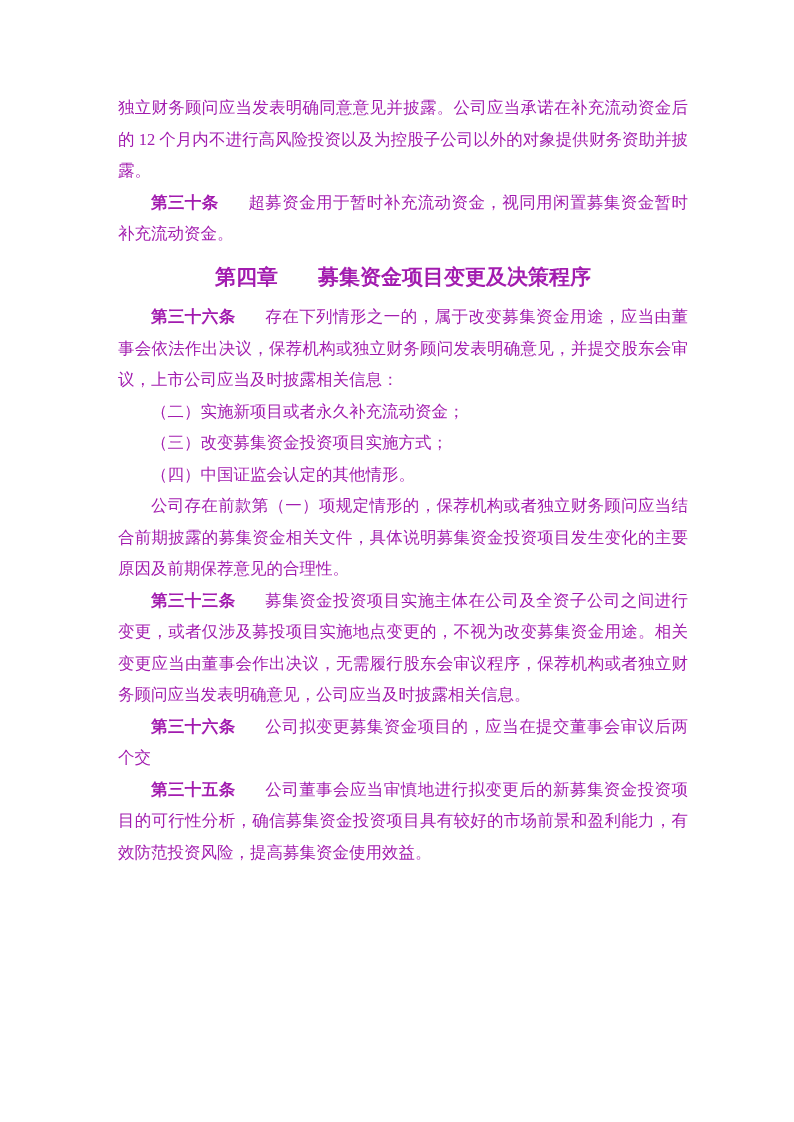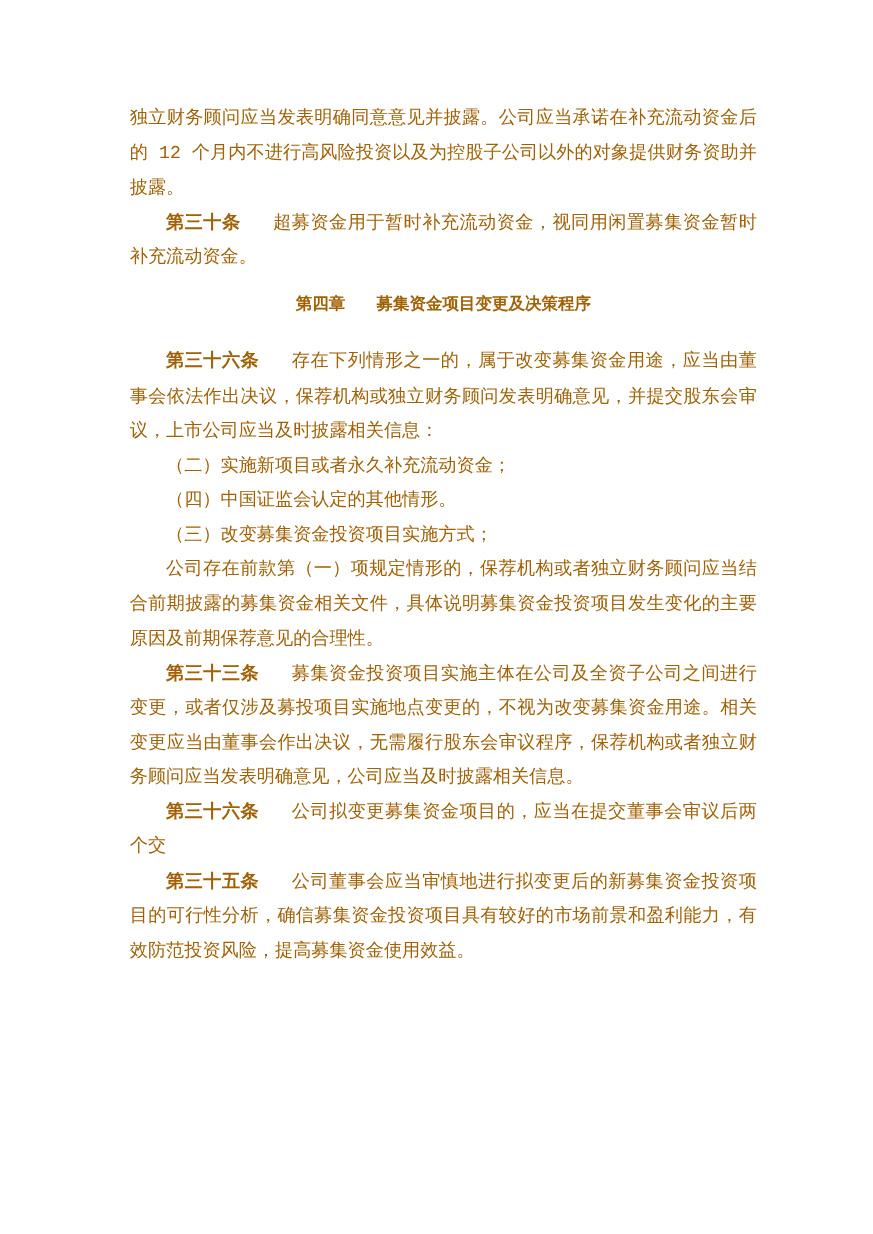--- a/index.html
+++ b/index.html
@@ -4,48 +4,48 @@
 <style>
   * { margin: 0; padding: 0; box-sizing: border-box; }
   html, body { background: #888; }
   .page {
     position: relative;
     width: 794px;
     height: 1122px;
     margin: 0 auto;
     background: #ffffff;
     overflow: hidden;
-    font-family: Liberation Mono, monospace;
-    color: #a16207;
+    font-family: Liberation Serif, serif;
+    color: #a21caf;
   }
   .content {
     position: absolute;
     left: 118px;
     top: 92px;
     width: 570px;
   }
   .para {
     font-size: 16.5px;
     line-height: 31.5px;
     text-align: justify;
     text-justify: inter-ideograph;
     word-break: break-all;
   }
   .indent { text-indent: 2em; }
   .article-num {
     font-weight: 700;
     margin-right: 1.8em;
   }
   .chapter {
-    font-size: 15px;
+    font-size: 21px;
     line-height: 31.5px;
     font-weight: 700;
     text-align: center;
     margin-top: 12px;
-    margin-bottom: 20px;
+    margin-bottom: 8px;
   }
   .chapter-num { margin-right: 1.9em; }
 </style>
 </head>
 <body>
 
 <div class="page">
   <div class="content">
 
     <p class="para">独立财务顾问应当发表明确同意意见并披露。公司应当承诺在补充流动资金后的 12 个月内不进行高风险投资以及为控股子公司以外的对象提供财务资助并披露。</p>
@@ -53,23 +53,23 @@
     <p class="para indent"><span class="article-num">第三十条</span><span>超募资金用于暂时补充流动资金，视同用闲置募集资金暂时补充流动资金。</span></p>
 
     <h2 class="chapter"><span class="chapter-num">第四章</span><span>募集资金项目变更及决策程序</span></h2>
 
 
     <p class="para indent"><span class="article-num">第三十六条</span><span>存在下列情形之一的，属于改变募集资金用途，应当由董事会依法作出决议，保荐机构或独立财务顾问发表明确意见，并提交股东会审议，上市公司应当及时披露相关信息：</span></p>
 
 
     <p class="para indent">（二）实施新项目或者永久补充流动资金；</p>
 
+    <p class="para indent">（三）改变募集资金投资项目实施方式；</p>
+
     <p class="para indent">（四）中国证监会认定的其他情形。</p>
-
-    <p class="para indent">（三）改变募集资金投资项目实施方式；</p>
 
     <p class="para indent">公司存在前款第（一）项规定情形的，保荐机构或者独立财务顾问应当结合前期披露的募集资金相关文件，具体说明募集资金投资项目发生变化的主要原因及前期保荐意见的合理性。</p>
 
     <p class="para indent"><span class="article-num">第三十三条</span><span>募集资金投资项目实施主体在公司及全资子公司之间进行变更，或者仅涉及募投项目实施地点变更的，不视为改变募集资金用途。相关变更应当由董事会作出决议，无需履行股东会审议程序，保荐机构或者独立财务顾问应当发表明确意见，公司应当及时披露相关信息。</span></p>
 
 
     <p class="para indent"><span class="article-num">第三十六条</span><span>公司拟变更募集资金项目的，应当在提交董事会审议后两个交</span></p>
 
     <p class="para indent"><span class="article-num">第三十五条</span><span>公司董事会应当审慎地进行拟变更后的新募集资金投资项目的可行性分析，确信募集资金投资项目具有较好的市场前景和盈利能力，有效防范投资风险，提高募集资金使用效益。</span></p>
 

